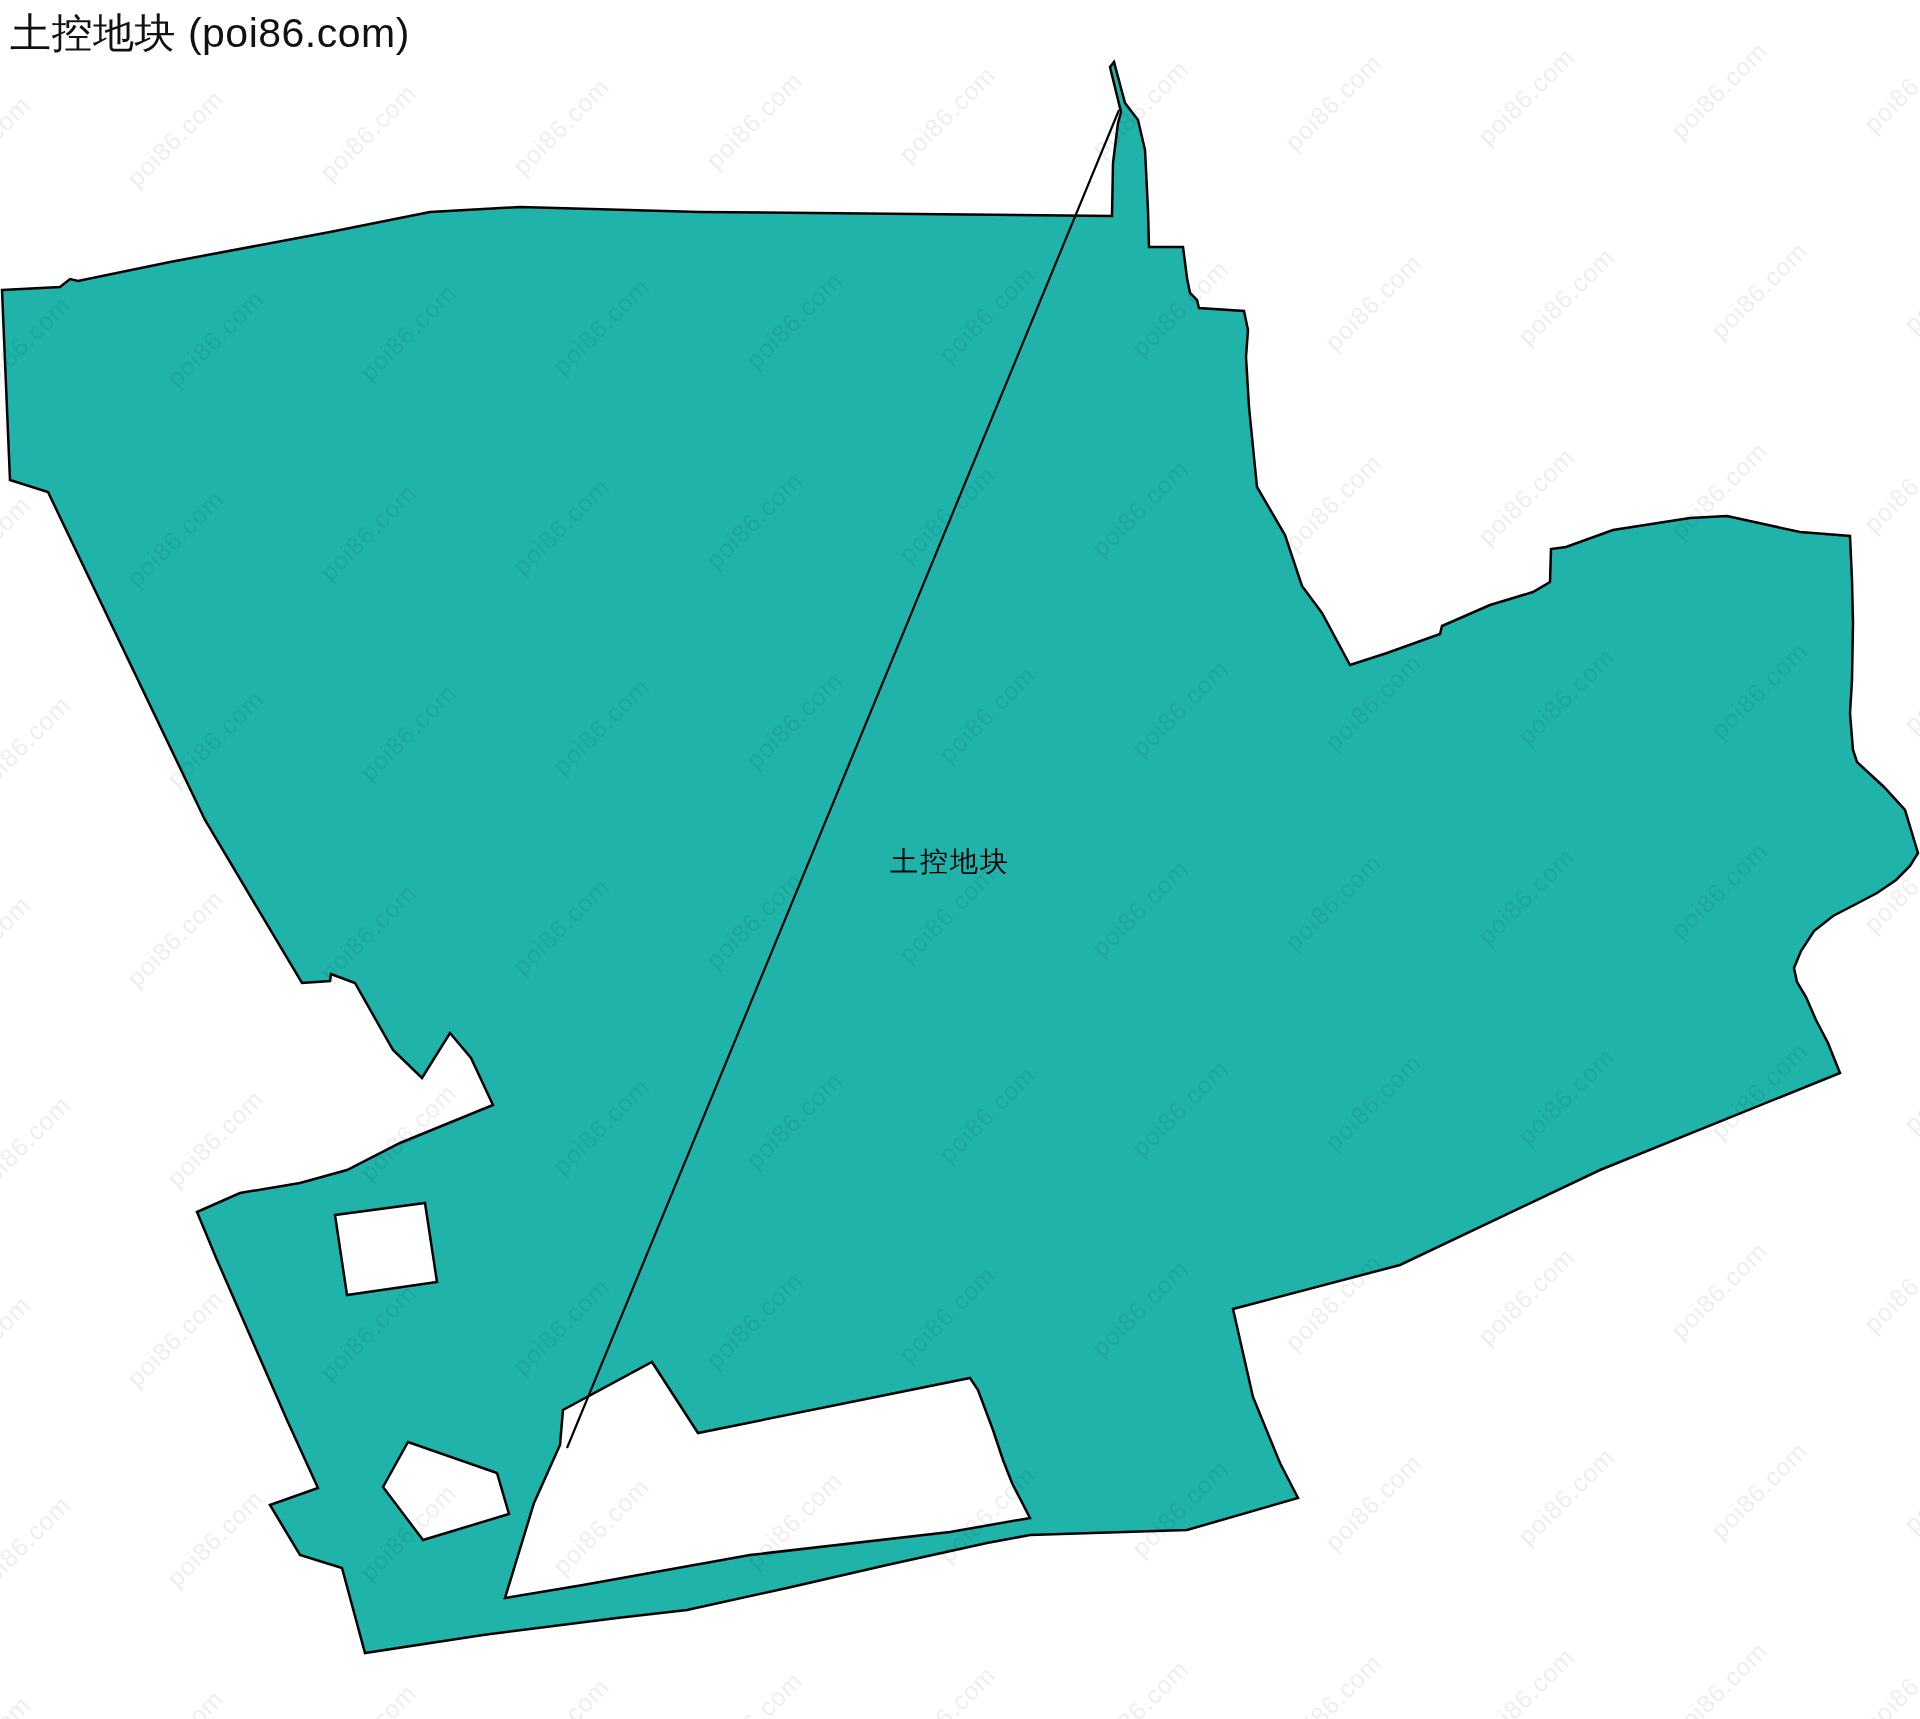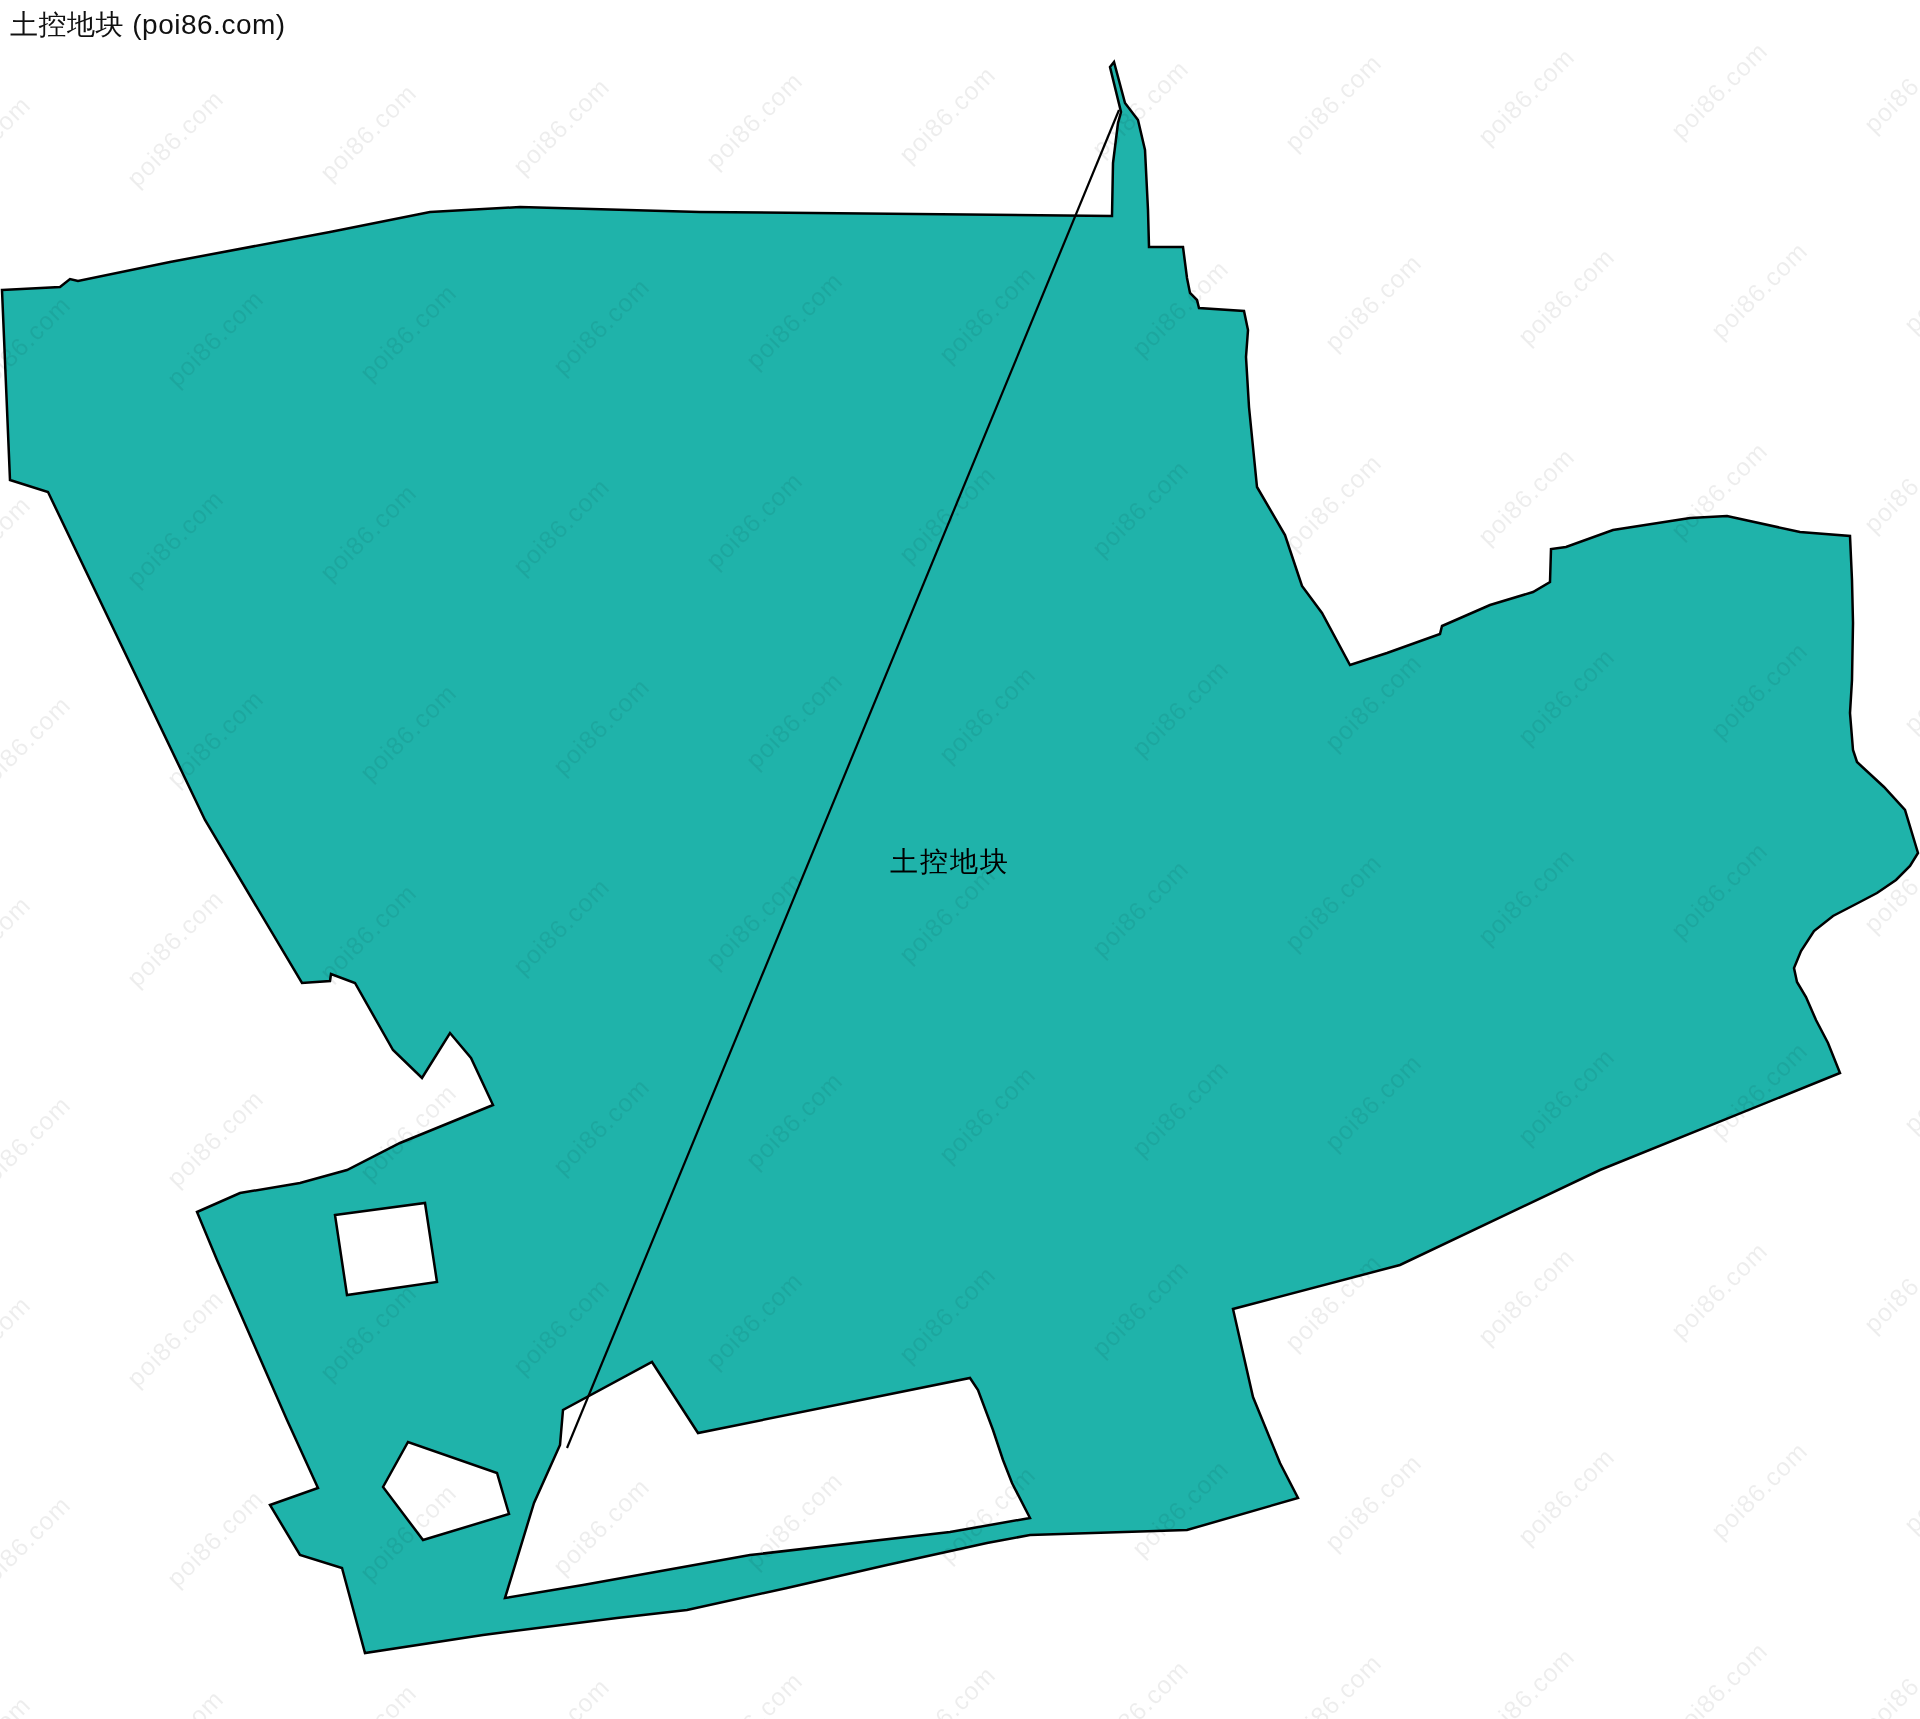--- a/index.html
+++ b/index.html
@@ -1,21 +1,21 @@
 <!DOCTYPE html>
 <html><head>
 <meta charset="utf-8">
 <style>
   html,body{margin:0;padding:0;background:#ffffff;width:1920px;height:1719px;overflow:hidden;}
   .stage{position:relative;width:1920px;height:1719px;font-family:"Liberation Sans",sans-serif;}
   .map-svg{position:absolute;left:0;top:0;width:1920px;height:1719px;display:block;}
   .watermark-layer{position:absolute;left:0;top:0;width:1920px;height:1719px;pointer-events:none;overflow:hidden;}
   .watermark{position:absolute;transform:rotate(-45deg);transform-origin:center;
     font-size:25px;letter-spacing:1px;color:rgba(0,0,0,0.07);white-space:nowrap;}
-  .page-title{position:absolute;left:10px;top:6px;font-size:28px;font-weight:500;color:#111;
+  .page-title{position:absolute;left:10px;top:6px;font-size:41px;font-weight:500;color:#111;
     letter-spacing:0.5px;white-space:nowrap;}
   .parcel-label{position:absolute;left:890px;top:843px;font-size:28px;color:#000;
     letter-spacing:2px;white-space:nowrap;}
 </style>
 </head>
 <body>
 
 <div class="stage">
 
   <svg class="map-svg" viewBox="0 0 1920 1719" xmlns="http://www.w3.org/2000/svg">

